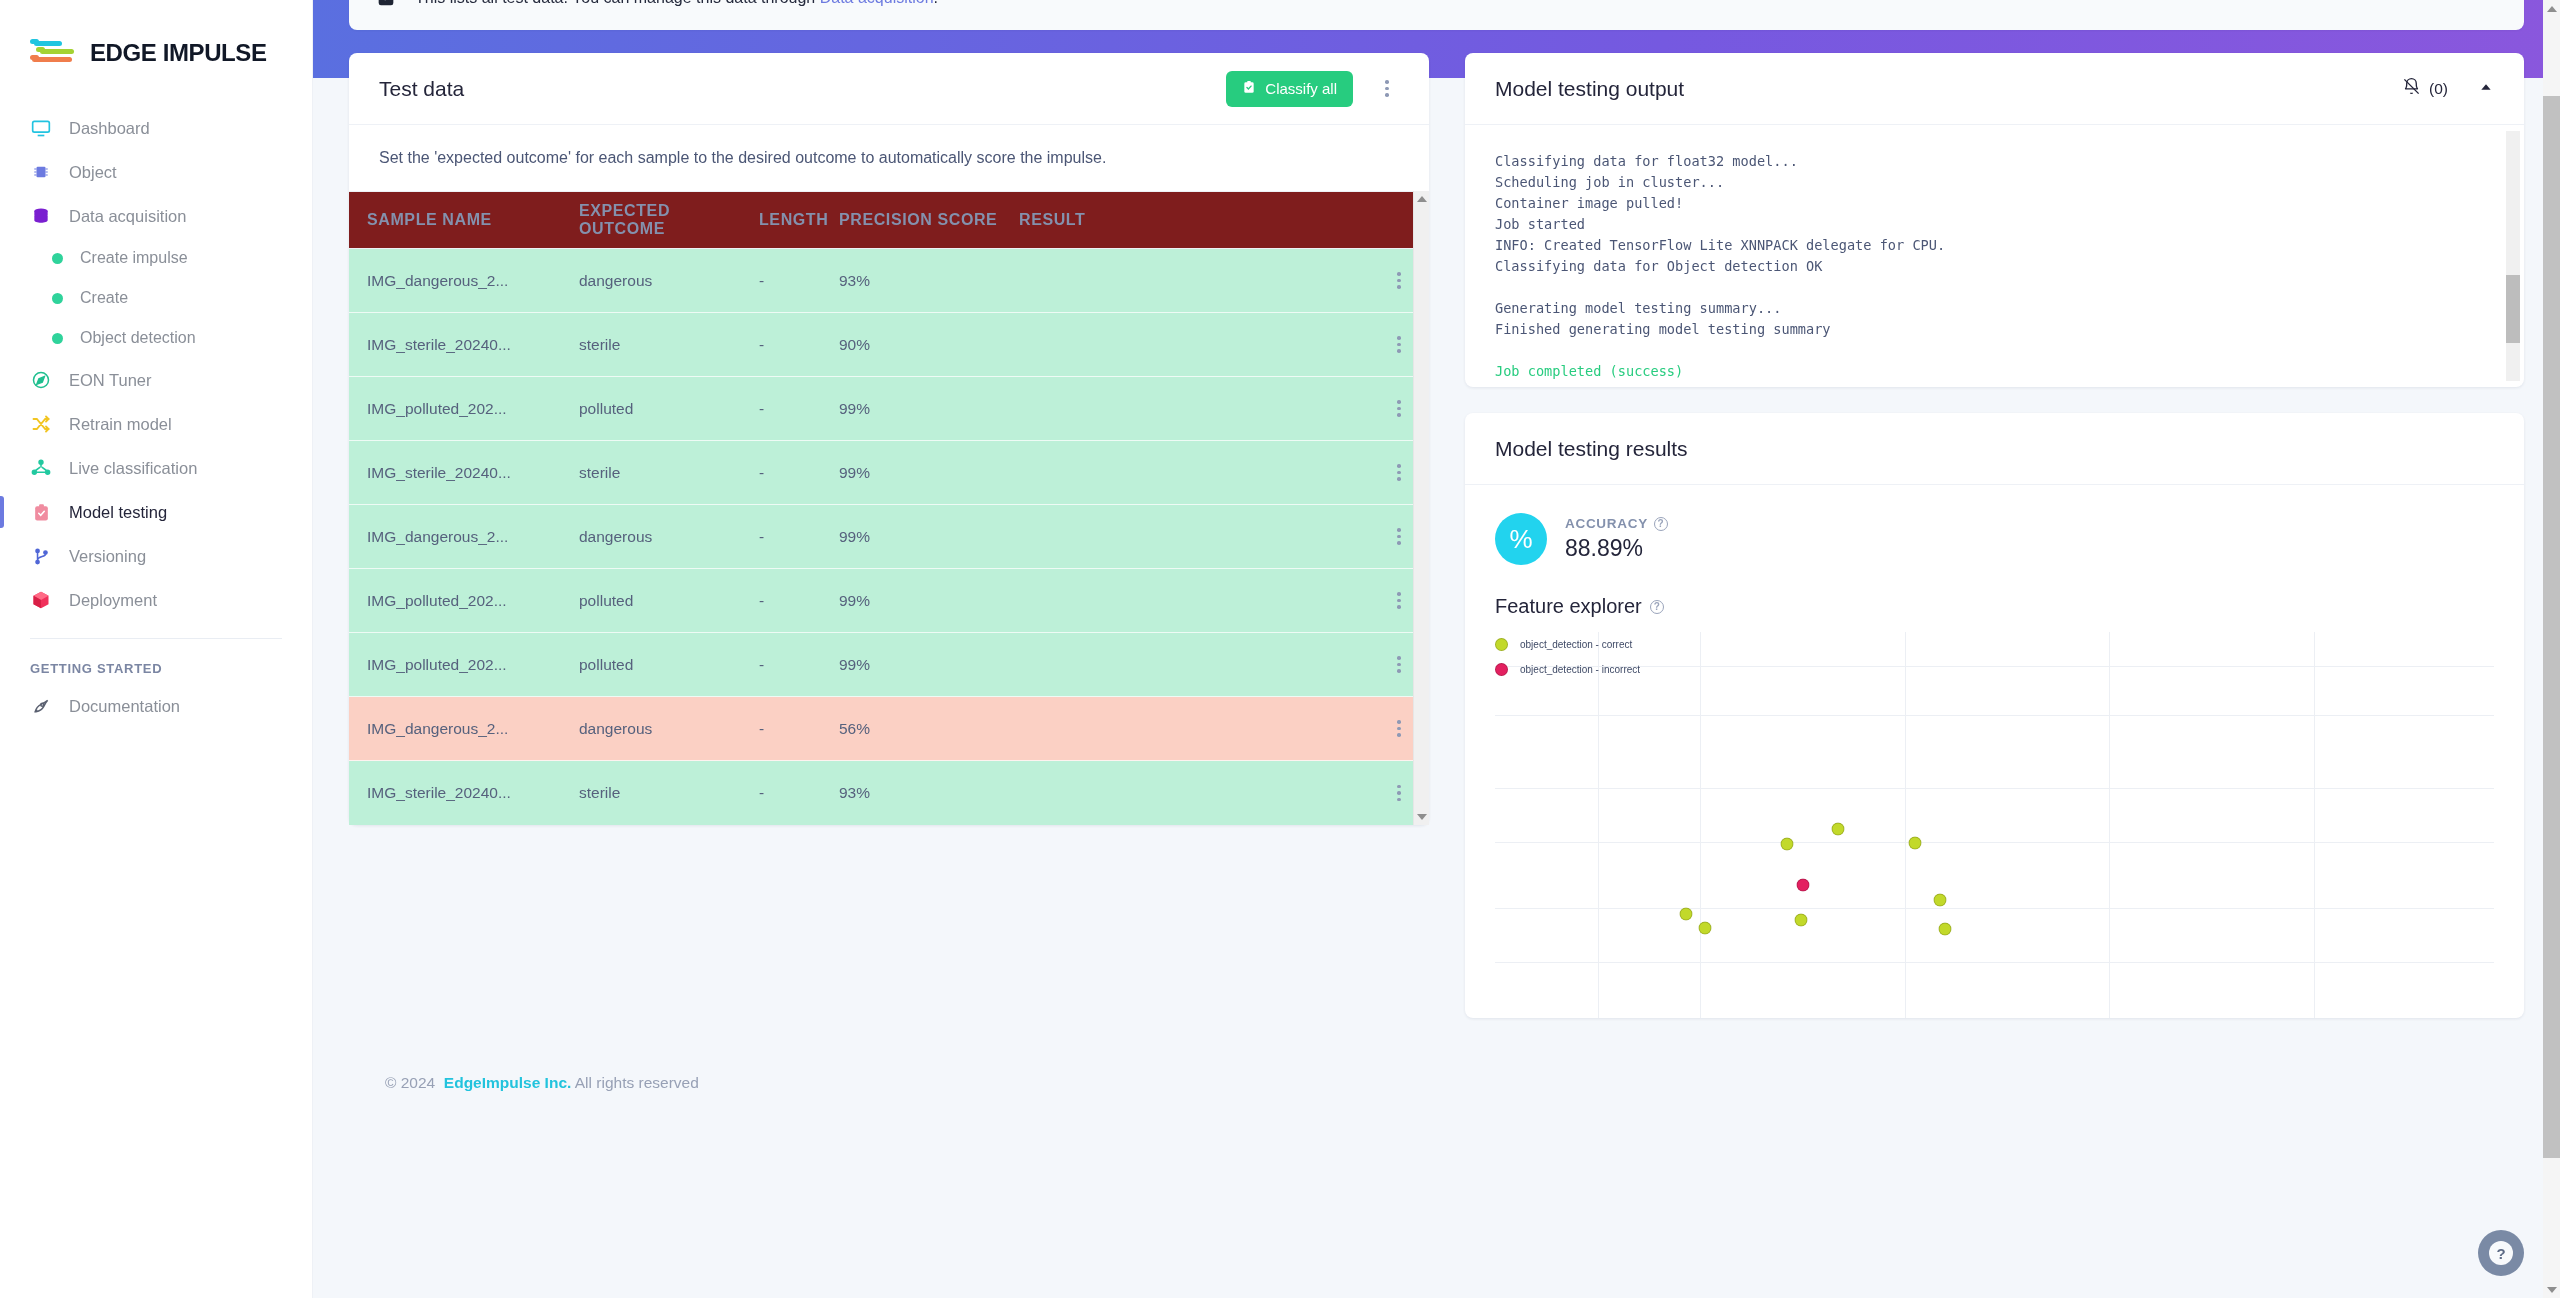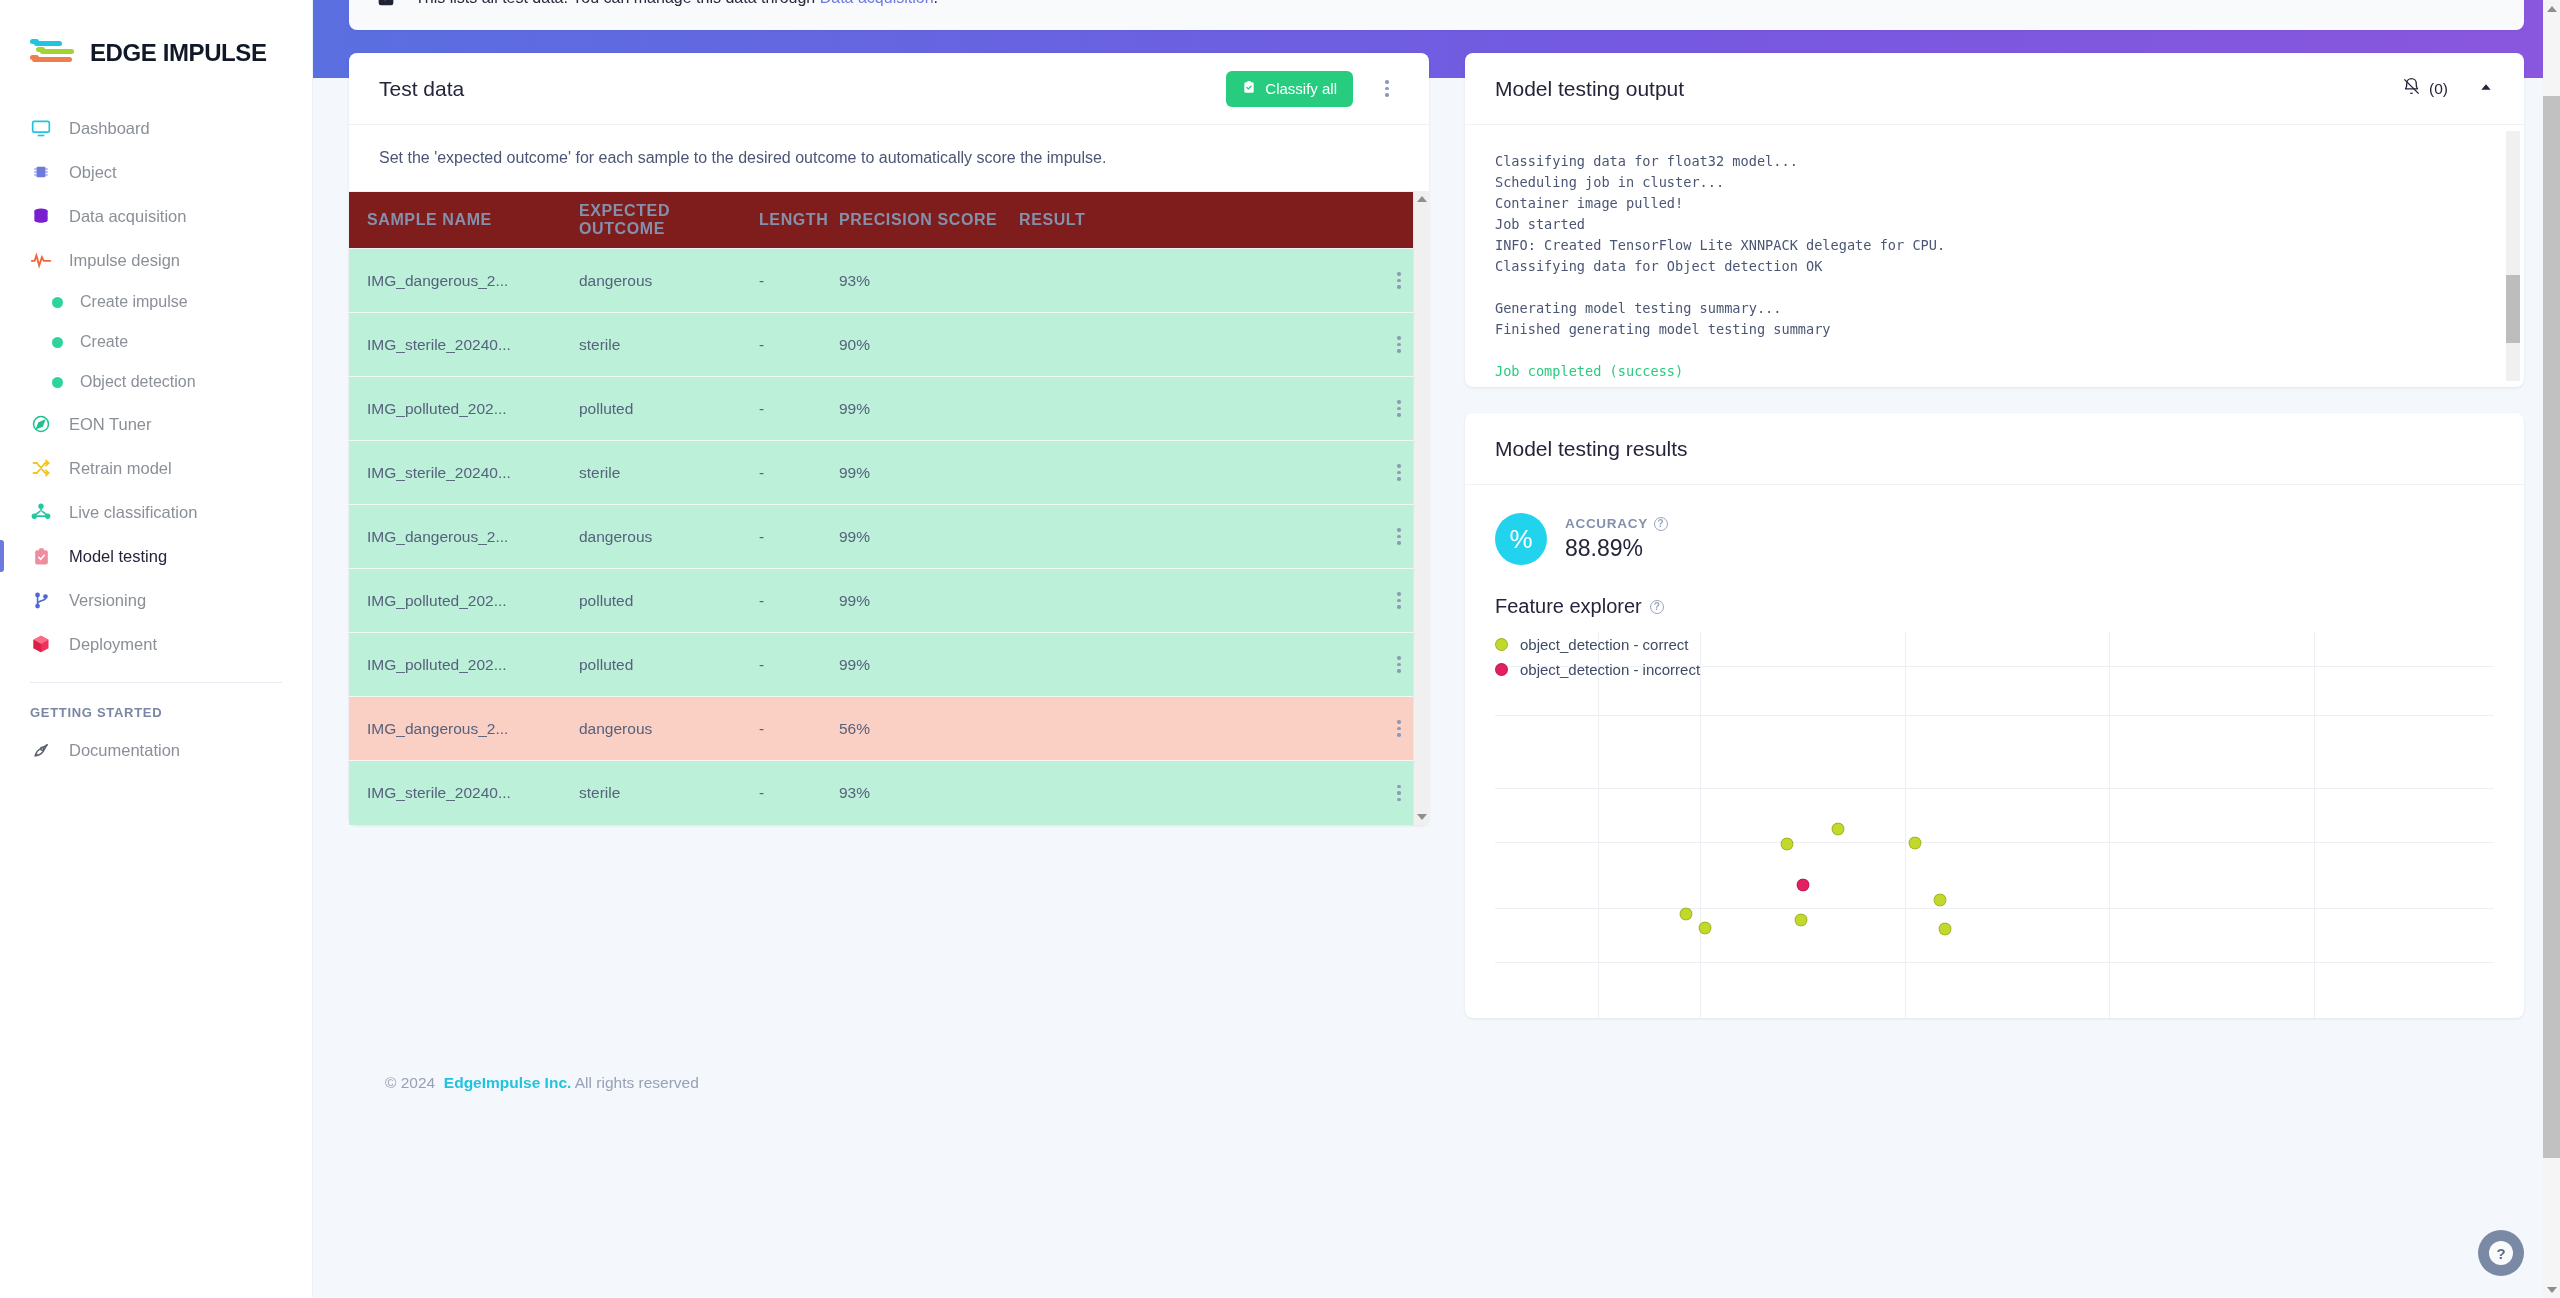--- a/index.html
+++ b/index.html
@@ -148,21 +148,21 @@
 
   .plot { position: relative; height: 386px; margin: 14px 30px 26px 30px; }
   .plot .gl { position: absolute; background: #eceff4; }
   .plot .gl.v { width: 1px; top: 0; bottom: 0; }
   .plot .gl.h { height: 1px; left: 0; right: 0; }
   .pt { position: absolute; width: 13px; height: 13px; border-radius: 50%;
         transform: translate(-50%, -50%); border: 1px solid rgba(0,0,0,.18); }
   .legend { position: absolute; left: 0; top: 0; z-index: 3; }
   .legend-row { display: flex; align-items: center; gap: 12px; height: 25px; }
   .legend-dot { width: 13px; height: 13px; border-radius: 50%; border: 1px solid rgba(0,0,0,.18); }
-  .legend-label { font-size: 15px; color: #3f4a66; }
+  .legend-label { font-size: 10px; color: #3f4a66; }
 
   
   .footer { padding: 30px 36px 0 36px; font-size: 15.5px; color: #97a0b5; }
   .footer b { color: #22c3dd; font-weight: 700; }
 
   .help-btn {
     position: absolute; right: 36px; bottom: 22px; width: 46px; height: 46px;
     border-radius: 50%; background: #7a8aa5; display: flex; align-items: center; justify-content: center;
     cursor: pointer; z-index: 10;
   }
@@ -215,28 +215,20 @@
       </div>
       <div class="nav-item">
         <span class="nav-icon">
           <svg width="20" height="20" viewBox="0 0 24 24" fill="#7a1fd0">
               <ellipse cx="12" cy="6" rx="8" ry="3"></ellipse>
               <path d="M4 6v5c0 1.7 3.6 3 8 3s8-1.3 8-3V6"></path>
               <path d="M4 12v5c0 1.7 3.6 3 8 3s8-1.3 8-3v-5"></path>
             </svg>
         </span>
         <span>Data acquisition</span>
-      </div>
-      <div class="nav-item">
-        <span class="nav-icon">
-          <svg width="22" height="22" viewBox="0 0 24 24" fill="none" stroke="#f4623a" stroke-width="2" stroke-linecap="round">
-              <path d="M2 13h3l2-6 3 11 3-9 2 4h7"></path>
-            </svg>
-        </span>
-        <span>Impulse design</span>
       </div>
       <div class="nav-item nav-sub">
         <span class="dot"></span>
         <span>Create impulse</span>
       </div>
       <div class="nav-item nav-sub">
         <span class="dot"></span>
         <span>Create</span>
       </div>
       <div class="nav-item nav-sub">

